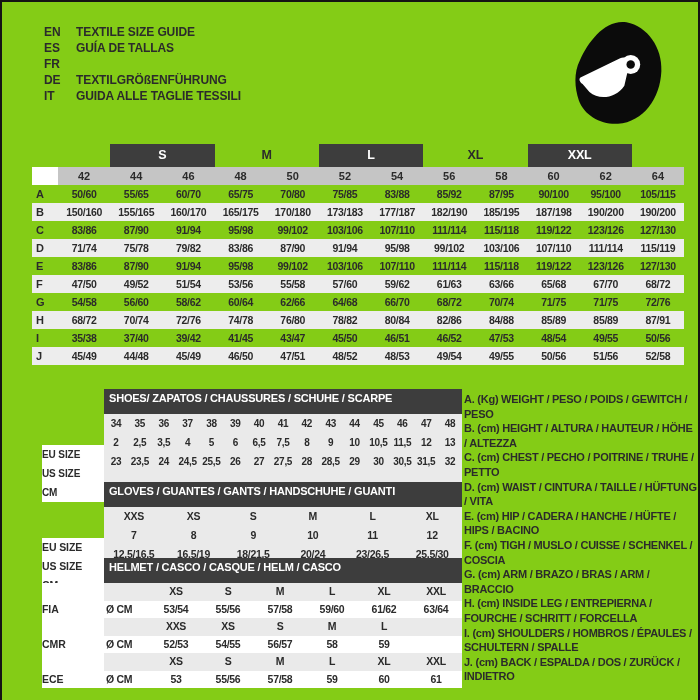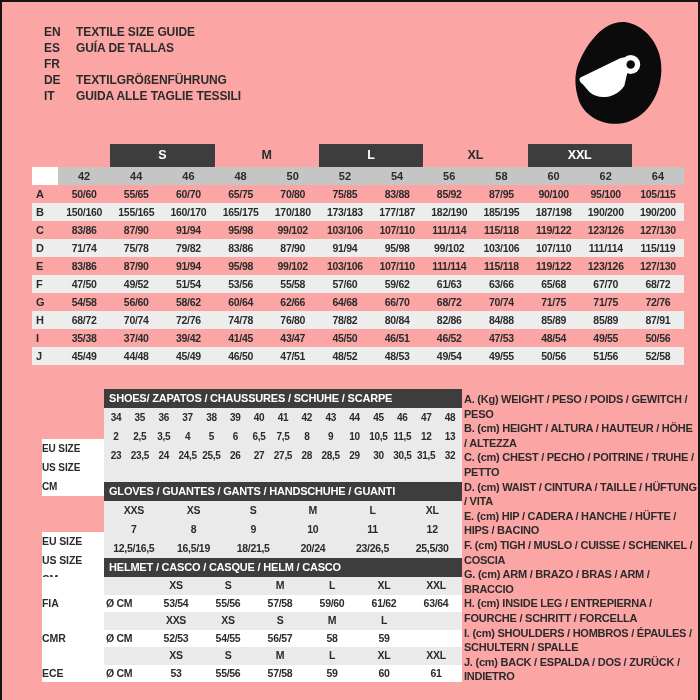--- a/index.html
+++ b/index.html
@@ -1,18 +1,18 @@
 <!DOCTYPE html>
 <html><head>
 <meta charset="utf-8">
 <style>
   *{margin:0;padding:0;box-sizing:border-box;}
   html,body{width:700px;height:700px;}
   body{font-family:"Liberation Sans",sans-serif;font-weight:bold;background:#fff;color:#2b2b2b;overflow:hidden;}
-  .page{position:relative;width:700px;height:700px;background:#fca5a5;border:2px solid #141414;border-bottom:none;}
+  .page{position:relative;width:700px;height:700px;background:#84cc16;border:2px solid #141414;border-bottom:none;}
 
   
   .languages{position:absolute;left:42px;top:22px;}
   .lang-row{display:flex;line-height:16px;font-size:12px;letter-spacing:-0.1px;}
   .lang-code{width:32px;}
 
   
   .helmet-icon{position:absolute;left:566px;top:16px;width:100px;height:110px;}
 
   
@@ -25,21 +25,21 @@
   .mt-bandrow{height:18px;line-height:18px;font-size:11px;}
   .mt-bandrow .cell{background:#c5c5c5;text-align:center;color:#2b2b2b;}
   .mt-bandrow .rowlabel{background:#fff;}
   .mt-datarow{height:18px;line-height:18px;font-size:10.5px;}
   .mt-datarow .cell{text-align:center;letter-spacing:-0.3px;}
   .mt-rows .mt-datarow:nth-child(even){background:#ededed;}
   .rowlabel{text-align:left !important;padding-left:4px;font-size:11px;}
 
   
   .section{position:absolute;left:40px;width:420px;}
-  .sec-header{margin-left:62px;height:19px;line-height:19px;background:#3d3d3d;color:#fff;
+  .sec-header{margin-left:62px;height:25px;line-height:19px;background:#3d3d3d;color:#fff;
               font-size:11px;padding-left:5px;letter-spacing:-0.2px;}
   .sec-row{display:grid;height:19px;line-height:19px;}
   .cols15{grid-template-columns:62px repeat(15,1fr);}
   .cols6{grid-template-columns:62px repeat(6,1fr);}
   .helm-grid{grid-template-columns:62px 46px repeat(6,1fr);height:17.5px;line-height:17.5px;}
   .sec-row .cell{font-size:10.5px;text-align:center;letter-spacing:-0.3px;}
   .sec-row .lbl{text-align:left;font-size:10.5px;letter-spacing:-0.1px;}
   .sec-rows .sec-row:nth-child(odd) .cell{background:#eaeaea;}
   .sec-rows .sec-row .lbl{background:#fff !important;margin-top:31px;}
   .shoes-rows .sec-row .cell{font-size:10px;}

